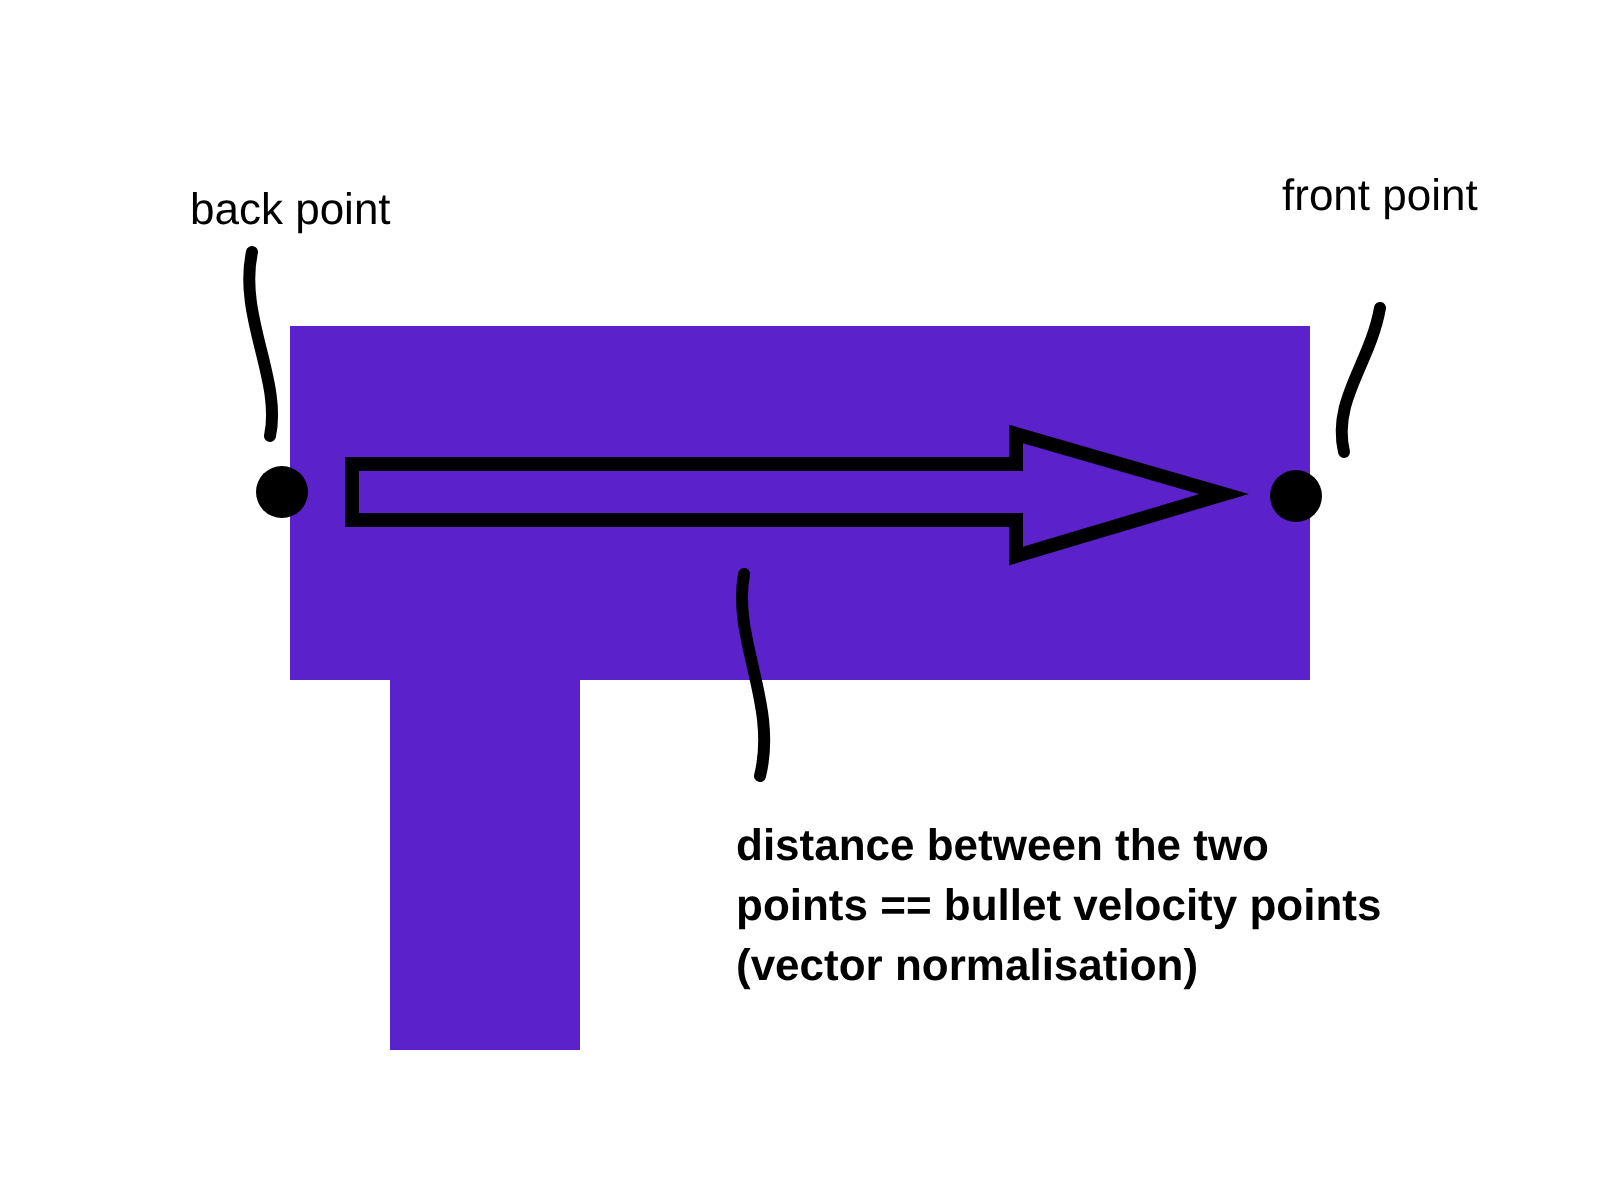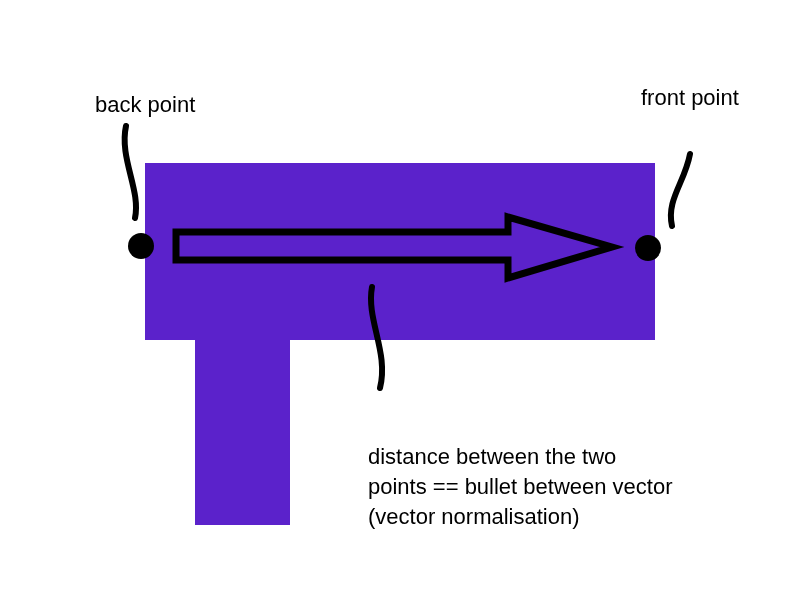--- a/index.html
+++ b/index.html
@@ -56,19 +56,19 @@
   </svg>
 
   <div class="label" style="left:95px; top:90px;">
     <div>back point</div>
   </div>
 
   <div class="label" style="left:596px; top:83px;margin-left:45px;">
     <div>front point</div>
   </div>
 
-  <div class="label" style="left:368px; top:442px;">
+  <div class="label" style="left:368px; top:408px;font-weight:bold;">
     <div>distance between the two</div>
-    <div>points == bullet between vector</div>
+    <div>points == bullet velocity points</div>
     <div>(vector normalisation)</div>
   </div>
 
 </div>
 
 </body></html>

